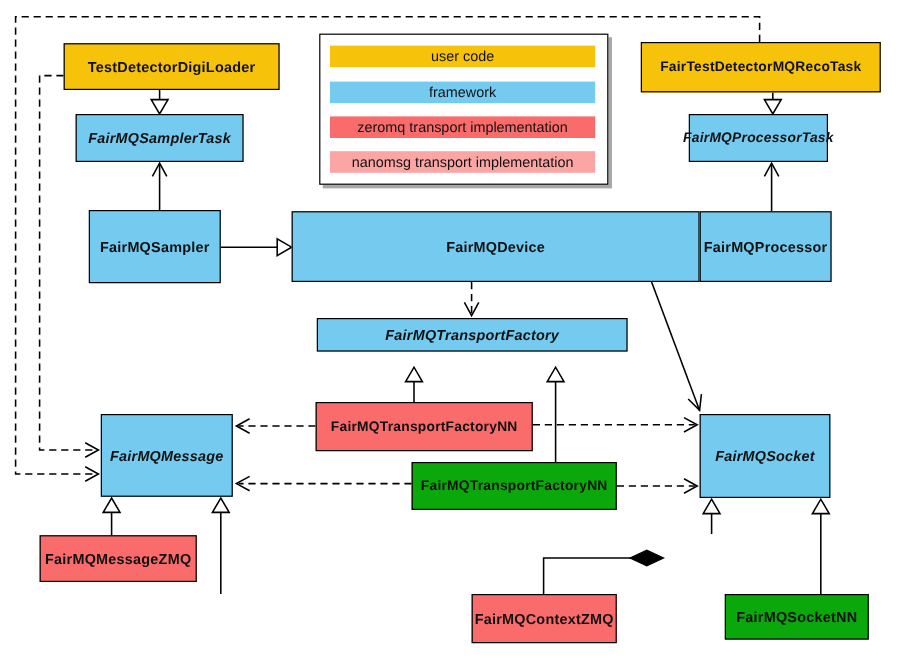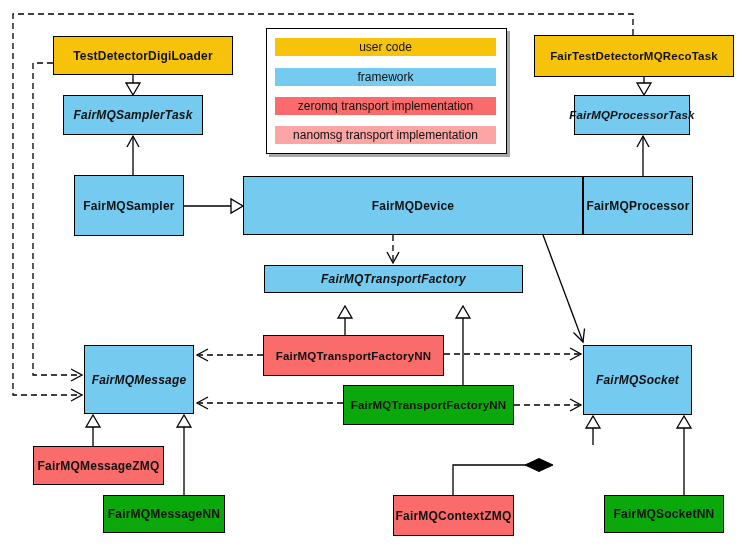--- a/index.html
+++ b/index.html
@@ -169,20 +169,19 @@
   <div class="node" style="left: 263px; top: 335px; width: 181px; height: 41px; font-size: 11.5px; background-color: rgb(250, 107, 107);">FairMQTransportFactoryNN</div>
 
   <div class="node" style="left: 343px; top: 385px; width: 171px; height: 40px; font-size: 11.5px; background-color: rgb(10, 168, 10);">FairMQTransportFactoryNN</div>
 
   <div class="node abstract" style="left: 84px; top: 345px; width: 110px; height: 69px; background-color: rgb(116, 202, 239);">FairMQMessage</div>
 
   <div class="node abstract" style="left: 583px; top: 345px; width: 109px; height: 70px; background-color: rgb(116, 202, 239);">FairMQSocket</div>
 
   <div class="node" style="left: 33px; top: 446px; width: 131px; height: 39px; background-color: rgb(250, 107, 107);">FairMQMessageZMQ</div>
 
-  <div class="node" style="left: 103px; top: 495px; width: 122px; height: 38px; background-color: rgb(10, 168, 10);">FairMQMessageNN</div>
 
 
   <div class="node" style="left: 604px; top: 495px; width: 120px; height: 38px; background-color: rgb(10, 168, 10);">FairMQSocketNN</div>
 
   <div class="node" style="left: 393px; top: 495px; width: 121px; height: 41px; background-color: rgb(250, 107, 107);">FairMQContextZMQ</div>
 
 </div>
 
 </body></html>

